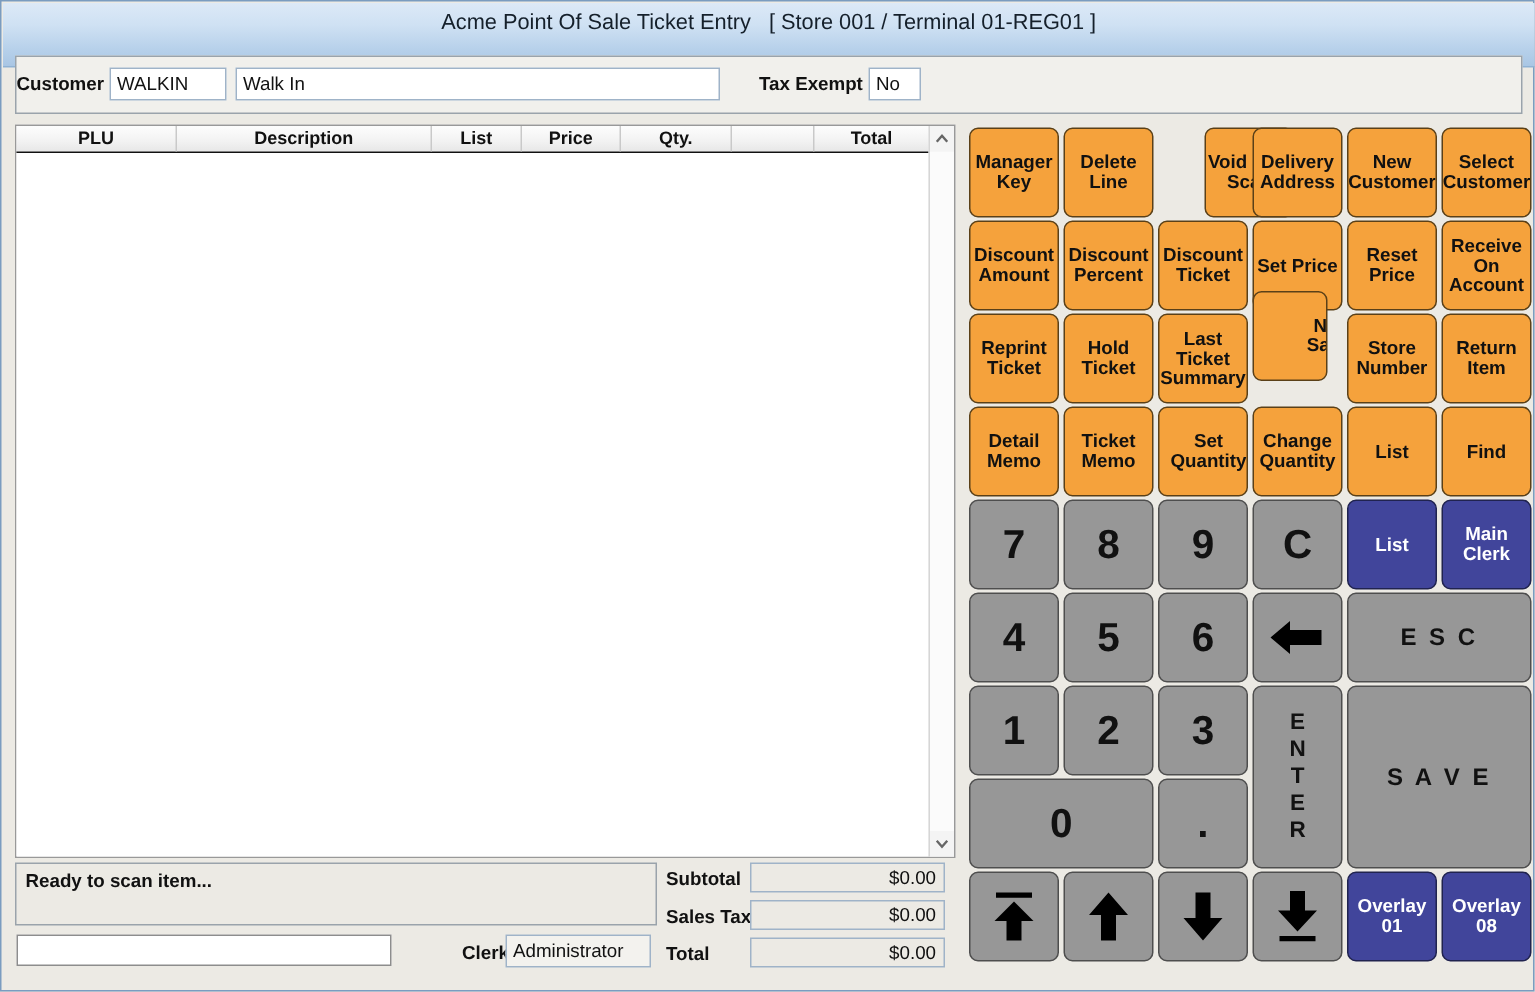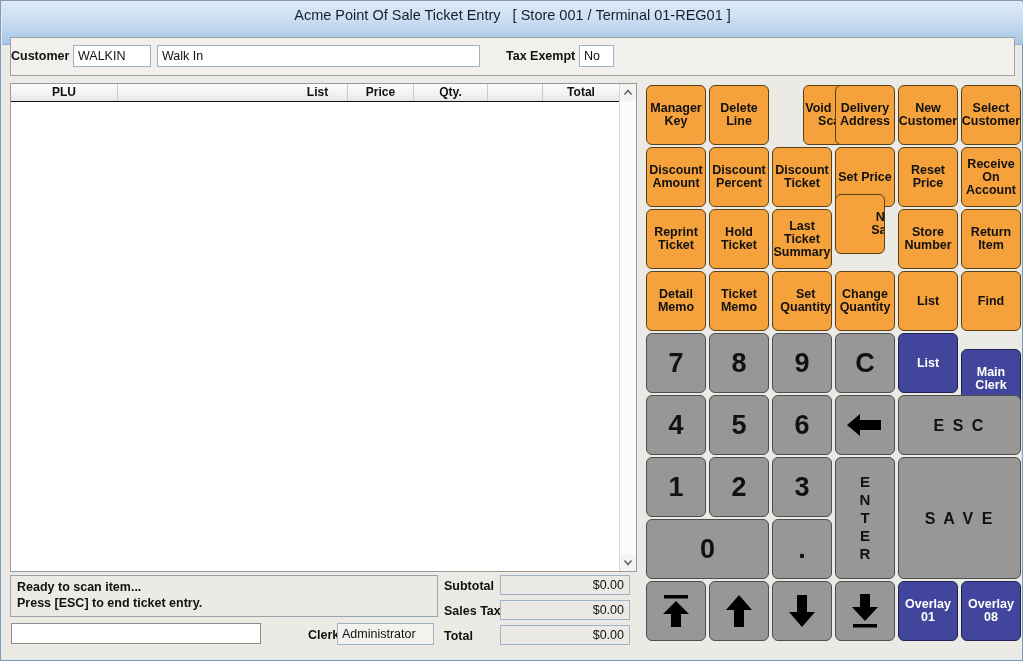--- a/index.html
+++ b/index.html
@@ -190,20 +190,21 @@
   <div class="custbar"></div>
   <div class="lbl" id="cust-label">Customer</div>
   <div class="tf" id="cust-code">WALKIN</div>
   <div class="tf" id="cust-name">Walk In</div>
   <div class="lbl" id="taxex-label">Tax Exempt</div>
   <div class="tf" id="taxex-value">No</div>
 
   <div class="gridpanel">
     <div class="gridhead">
       <div class="hcell" style="left:0px;width:107px;">PLU</div>
+      <div class="hcell" style="left:107px;width:170px;">Description</div>
       <div class="hcell" style="left:277px;width:60px;">List</div>
       <div class="hcell" style="left:337px;width:66px;">Price</div>
       <div class="hcell" style="left:403px;width:74px;">Qty.</div>
       <div class="hcell" style="left:477px;width:55px;"></div>
       <div class="hcell" style="left:532px;width:76px;border-right:none;">Total</div>
     </div>
     <div class="gridbody"></div>
 
     <div class="vscroll">
       <div class="sb-track"></div>
@@ -216,21 +217,20 @@
         <svg width="16" height="17" viewBox="0 0 16 17">
             <path d="M4.5 6.5 L8 10.5 L11.5 6.5" fill="none" stroke="#666" stroke-width="1.6"></path>
           </svg>
       </div>
     </div>
   </div>
 
   <div class="statuspanel">
     <div class="msgbox">
       <div class="msgline">Ready to scan item...</div>
-      <div class="msgline">Press [ESC] to end ticket entry.</div>
     </div>
     <div class="scaninput"></div>
   </div>
 
   <div class="lbl" id="clerk-label">Clerk</div>
   <div class="tf" id="clerk-value">Administrator</div>
 
   <div class="totlabel" style="left:443px;top:578px;">Subtotal</div>
   <div class="totfield" style="left:499px;top:574px;">$0.00</div>
   <div class="totlabel" style="left:443px;top:603px;">Sales Tax</div>
@@ -384,21 +384,21 @@
         <div>
           <span class="lbl2">Find</span>
         </div>
       </div>
 
     <div class="kb kb-gray" style="left:4px;  top:252px;width:60px;height:60px;">7</div>
     <div class="kb kb-gray" style="left:67px; top:252px;width:60px;height:60px;">8</div>
     <div class="kb kb-gray" style="left:130px;top:252px;width:60px;height:60px;">9</div>
     <div class="kb kb-gray" style="left:193px;top:252px;width:60px;height:60px;">C</div>
     <div class="kb kb-blue" style="left:256px;top:252px;width:60px;height:60px;">List</div>
-    <div class="kb kb-blue" style="left:319px;top:268px;width:60px;height:60px;">
+    <div class="kb kb-blue" style="left:319px;top:252px;width:60px;height:60px;">
         <div>
           <span class="lbl2">Main</span>
           <span class="lbl2">Clerk</span>
         </div>
       </div>
 
     <div class="kb kb-gray" style="left:4px;  top:314px;width:60px;height:60px;">4</div>
     <div class="kb kb-gray" style="left:67px; top:314px;width:60px;height:60px;">5</div>
     <div class="kb kb-gray" style="left:130px;top:314px;width:60px;height:60px;">6</div>
     <div class="kb kb-gray" style="left:193px;top:314px;width:60px;height:60px;">

